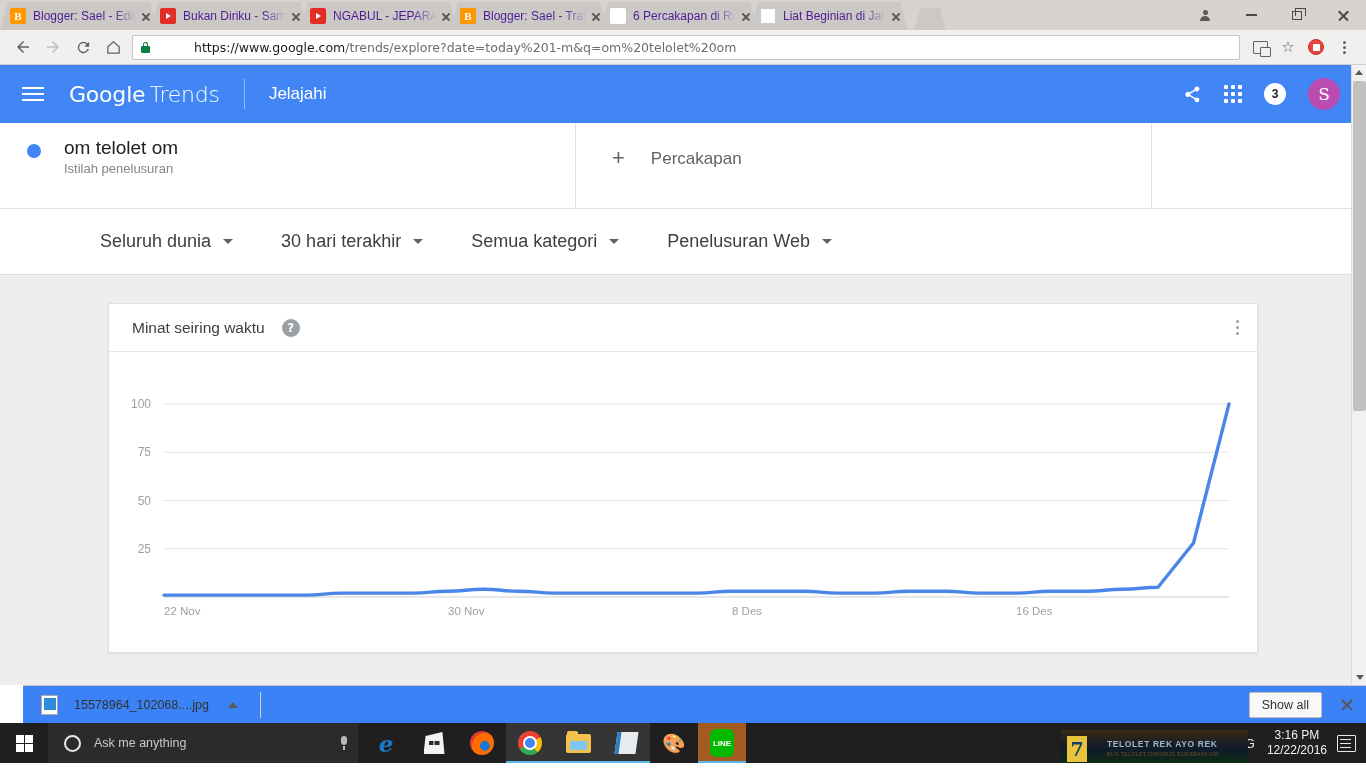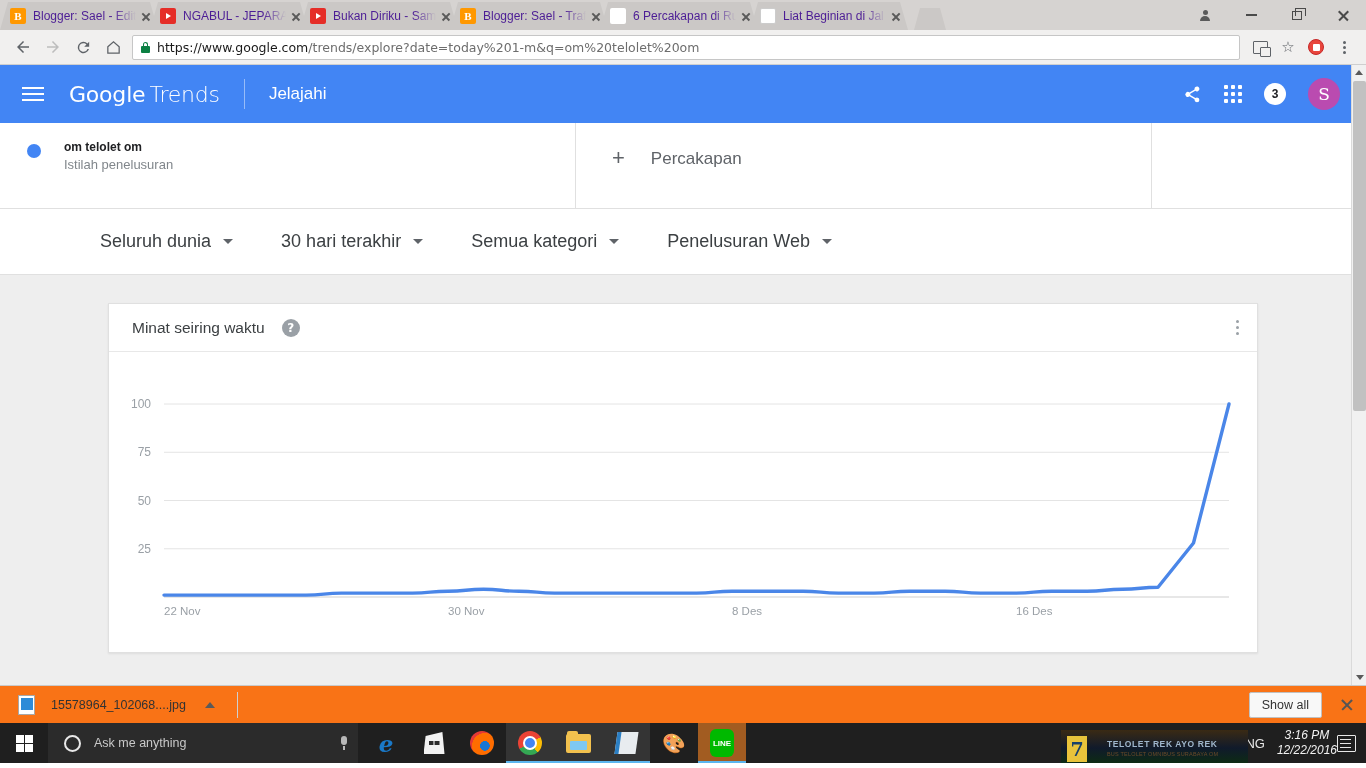--- a/index.html
+++ b/index.html
@@ -141,20 +141,21 @@
   .lock .shackle {
     position: absolute; top: 0; left: 2px;
     width: 5px; height: 5px;
     border: 1.6px solid #0b8043; border-bottom: none;
     border-radius: 3px 3px 0 0;
   }
   .urltext {
     font-size: 12.5px; color: #6d6d6d;
     white-space: nowrap; overflow: hidden;
     font-family: "DejaVu Sans", sans-serif;
+    margin-left: 37px;
   }
   .urltext b { color: #1a1a1a; font-weight: normal; }
   .tbicon {
     width: 28px; height: 28px; flex: 0 0 28px;
     display: flex; align-items: center; justify-content: center;
     color: #5f6368;
   }
   .translate-ico {
     width: 15px; height: 13px; position: relative;
     border: 1.3px solid #5f6368; border-radius: 1px;
@@ -237,21 +238,21 @@
   .term-cell {
     width: 576px; padding: 14px 0 0 27px;
     border-right: 1px solid #e0e0e0;
     display: flex;
   }
   .term-dot {
     width: 14px; height: 14px; border-radius: 50%;
     background: #4285f4; margin-top: 7px; flex: 0 0 14px;
   }
   .term-texts { margin-left: 23px; }
-  .term-title { font-size: 12px; color: #202124; font-weight: 700; }
+  .term-title { font-size: 19px; color: #202124; font-weight: 400; }
   .term-sub { font-size: 13px; color: #80868b; margin-top: 6px; }
   .compare-cell {
     width: 576px; padding: 26px 0 0 36px;
     display: flex; align-items: flex-start;
     border-right: 1px solid #e0e0e0;
   }
   .plus-ico { font-size: 22px; color: #5f6368; line-height: 18px; font-weight: 300; }
   .compare-label { font-size: 17px; color: #5f6368; margin-left: 26px; }
 
   
@@ -313,24 +314,25 @@
   }
   .pagescroll .tri-up { width: 0; height: 0; border-left: 4px solid transparent; border-right: 4px solid transparent; border-bottom: 5px solid #5a5a5a; }
   .pagescroll .tri-dn { width: 0; height: 0; border-left: 4px solid transparent; border-right: 4px solid transparent; border-top: 5px solid #5a5a5a; }
   .pagescroll .thumb {
     position: absolute; top: 16px; left: 1px;
     width: 13px; height: 330px; background: #c1c1c1; border-radius: 2px;
   }
 
   
   .downloadbar {
-    height: 38px; background: #f97316;
+    height: 38px; background: #3b82f6;
     border-top: 1px solid #c9c9c9;
     display: flex; align-items: center;
     padding: 0 12px 0 18px;
+    margin-left: 23px;
   }
   .dl-item { display: flex; align-items: center; }
   .dl-thumb {
     width: 17px; height: 20px; flex: 0 0 17px;
     background: #fff; border: 1px solid #a8a8a8;
     position: relative;
   }
   .dl-thumb::after {
     content: ""; position: absolute; left: 2px; top: 2px;
     width: 12px; height: 12px; background: #2d8bd8;
@@ -431,21 +433,21 @@
   .tray {
     margin-left: auto; height: 40px;
     display: flex; align-items: center;
     padding-right: 10px;
   }
   .tray-chevron {
     width: 24px; display: flex; align-items: center; justify-content: center;
   }
   .tray-chevron .ch { width: 0; height: 0; border-left: 5px solid transparent; border-right: 5px solid transparent; border-bottom: 6px solid #e3e3e3; }
   .tray-lang { font-size: 13px; color: #e8e8e8; margin: 0 12px 0 8px; }
-  .tray-clock { text-align: center; line-height: 15px; margin-right: 0; font-style: italic; }
+  .tray-clock { text-align: center; line-height: 15px; margin-right: 10px; }
   .tray-clock div { font-size: 12px; color: #f1f1f1; }
   .tray-notif { width: 19px; height: 17px; position: relative; }
   .tray-notif .sp { position: absolute; inset: 0; border: 1.6px solid #e8e8e8; border-radius: 1px; }
   .tray-notif .sp::after { content: ""; position: absolute; left: 2px; top: 3px; width: 11px; height: 1.4px; background: #e8e8e8; box-shadow: 0 4px 0 #e8e8e8, 0 8px 0 #e8e8e8; }
 
   
   .video-thumb {
     position: absolute; left: 1061px; bottom: 0;
     width: 187px; height: 33px;
     background: linear-gradient(#3a2a14, #101a2b 55%, #0d2b14);
@@ -472,26 +474,26 @@
 <div id="browser">
 
   <div class="tabstrip">
     <div class="tab">
       <span class="favicon fav-blogger"></span>
       <span class="tab-title">Blogger: Sael - Edit</span>
       <span class="tab-close"></span>
     </div>
     <div class="tab">
       <span class="favicon fav-youtube"></span>
-      <span class="tab-title">NGABUL - JEPARA</span>
+      <span class="tab-title">Bukan Diriku - Sam</span>
       <span class="tab-close"></span>
     </div>
     <div class="tab">
       <span class="favicon fav-youtube"></span>
-      <span class="tab-title">Bukan Diriku - Sam</span>
+      <span class="tab-title">NGABUL - JEPARA</span>
       <span class="tab-close"></span>
     </div>
     <div class="tab">
       <span class="favicon fav-blogger"></span>
       <span class="tab-title">Blogger: Sael - Traf</span>
       <span class="tab-close"></span>
     </div>
     <div class="tab">
       <span class="favicon fav-wa"></span>
       <span class="tab-title">6 Percakapan di Ru</span>

